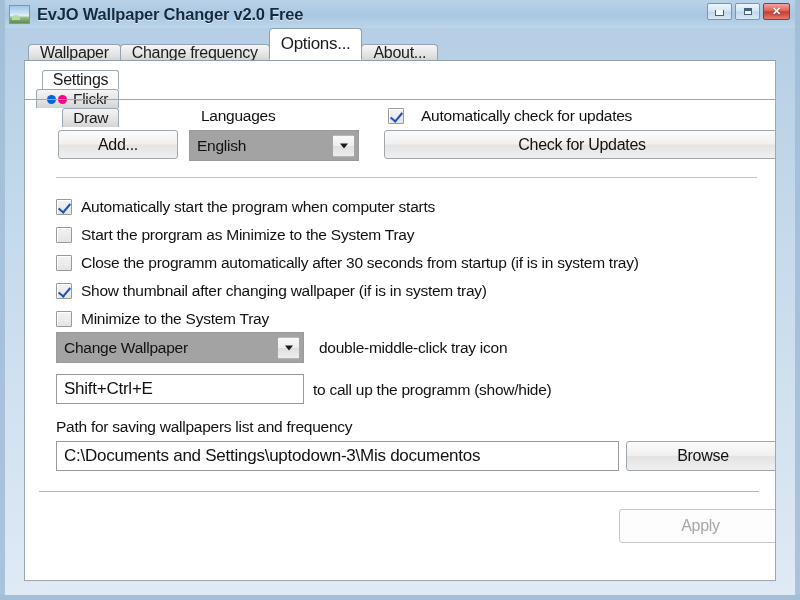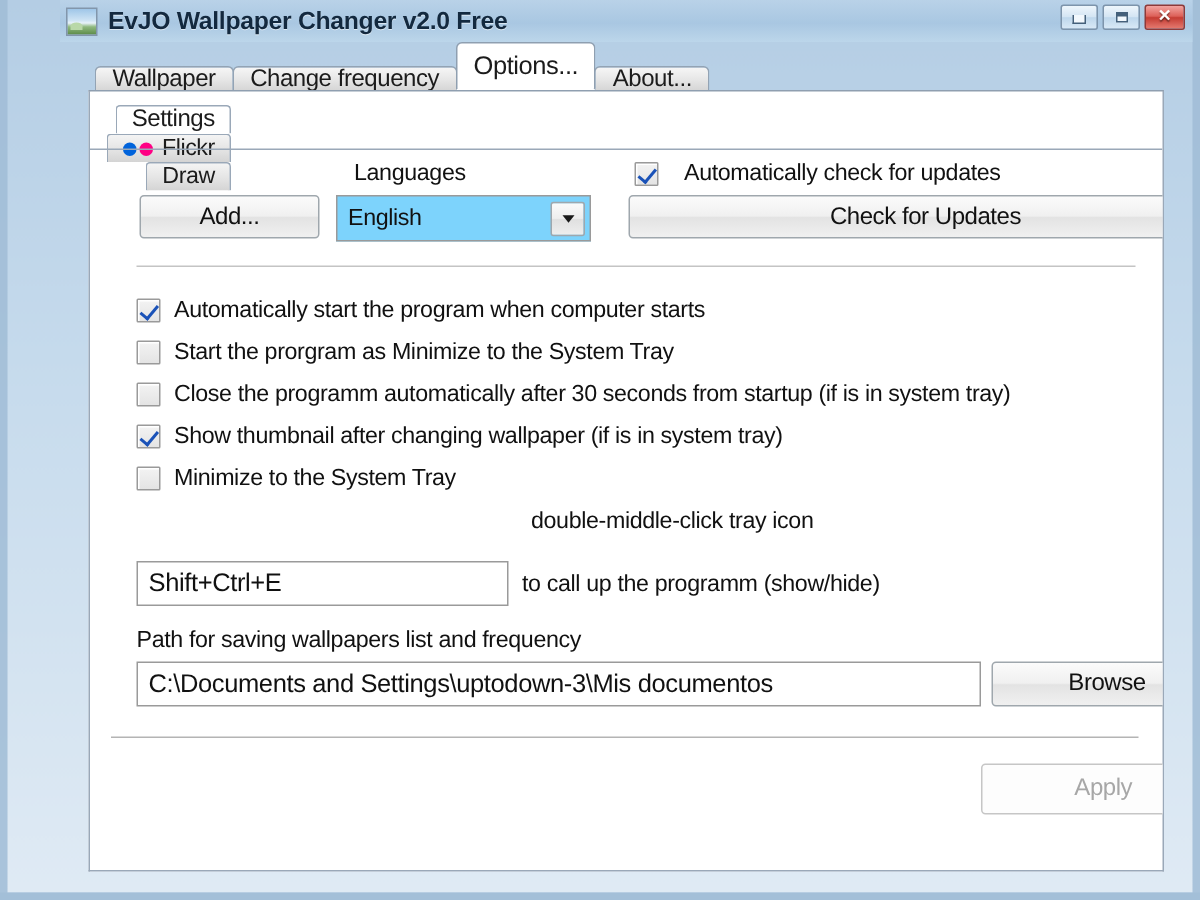--- a/index.html
+++ b/index.html
@@ -20,21 +20,20 @@
     position: absolute;
     left: 0; top: 0;
     width: 800px; height: 600px;
     box-sizing: border-box;
     background: linear-gradient(to bottom, #b4cde4 0%, #c5daec 40%, #dfeaf4 100%);
     border-left: 5px solid rgba(160,188,214,0.85);
     border-right: 5px solid rgba(160,188,214,0.85);
     border-bottom: 5px solid rgba(160,188,214,0.85);
     display: flex;
     flex-direction: column;
-    padding-left: 35px;
   }
 
   
   #titlebar {
     height: 28px;
     flex: none;
     position: relative;
     background: linear-gradient(to bottom, #b9d2e8 0%, #a9c7e2 55%, #bcd6ea 100%);
     display: flex;
     align-items: center;
@@ -380,21 +379,21 @@
     font-size: 17px;
     color: #111;
     letter-spacing: -0.25px;
     white-space: nowrap;
     overflow: hidden;
   }
 
   .combo {
     box-sizing: border-box;
     border: 1px solid #9a9a9a;
-    background: #7dd3fc;
+    background: #a3a3a3;
     display: flex;
     align-items: center;
     position: relative;
     padding-left: 7px;
     font-size: 15.5px;
     color: #111;
     letter-spacing: -0.25px;
     white-space: nowrap;
   }
   .combo .arrowbox {
@@ -495,20 +494,24 @@
         <div class="cbrow">
           <span class="checkbox checked"></span>
           <span class="lbl">Show thumbnail after changing wallpaper (if is in system tray)</span>
         </div>
         <div class="cbrow">
           <span class="checkbox"></span>
           <span class="lbl">Minimize to the System Tray</span>
         </div>
       </div>
 
+      <div id="tray-select" class="combo">
+        <span>Change Wallpaper</span>
+        <span class="arrowbox"></span>
+      </div>
       <div id="tray-caption">double-middle-click tray icon</div>
 
       <div id="hotkey-input" class="textbox">Shift+Ctrl+E</div>
       <div id="hotkey-caption">to call up the programm (show/hide)</div>
 
       <div id="path-label">Path for saving wallpapers list and frequency</div>
       <div id="path-input" class="textbox">C:\Documents and Settings\uptodown-3\Mis documentos</div>
       <div id="browse-button" class="btn">Browse</div>
 
       <div id="bottom-rule"></div>

